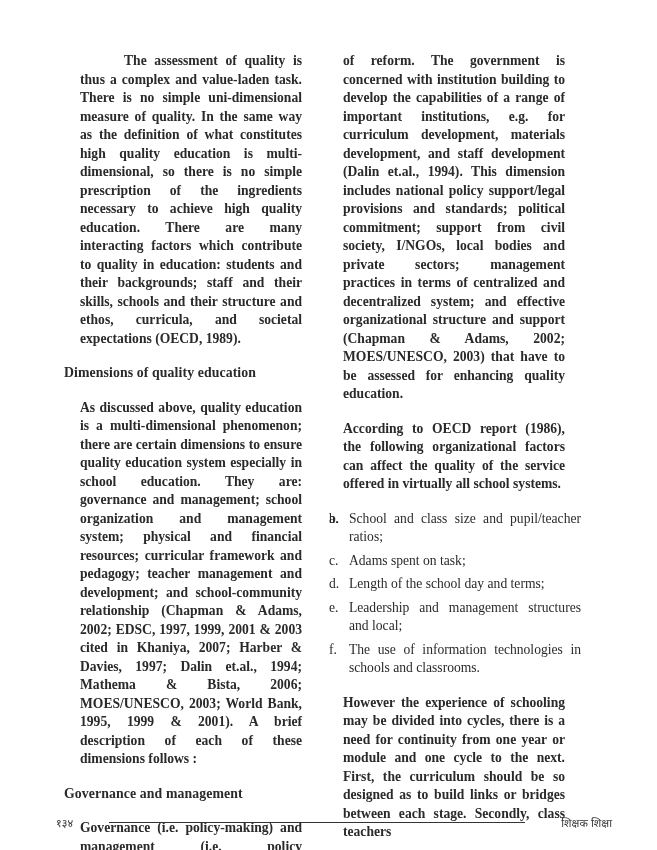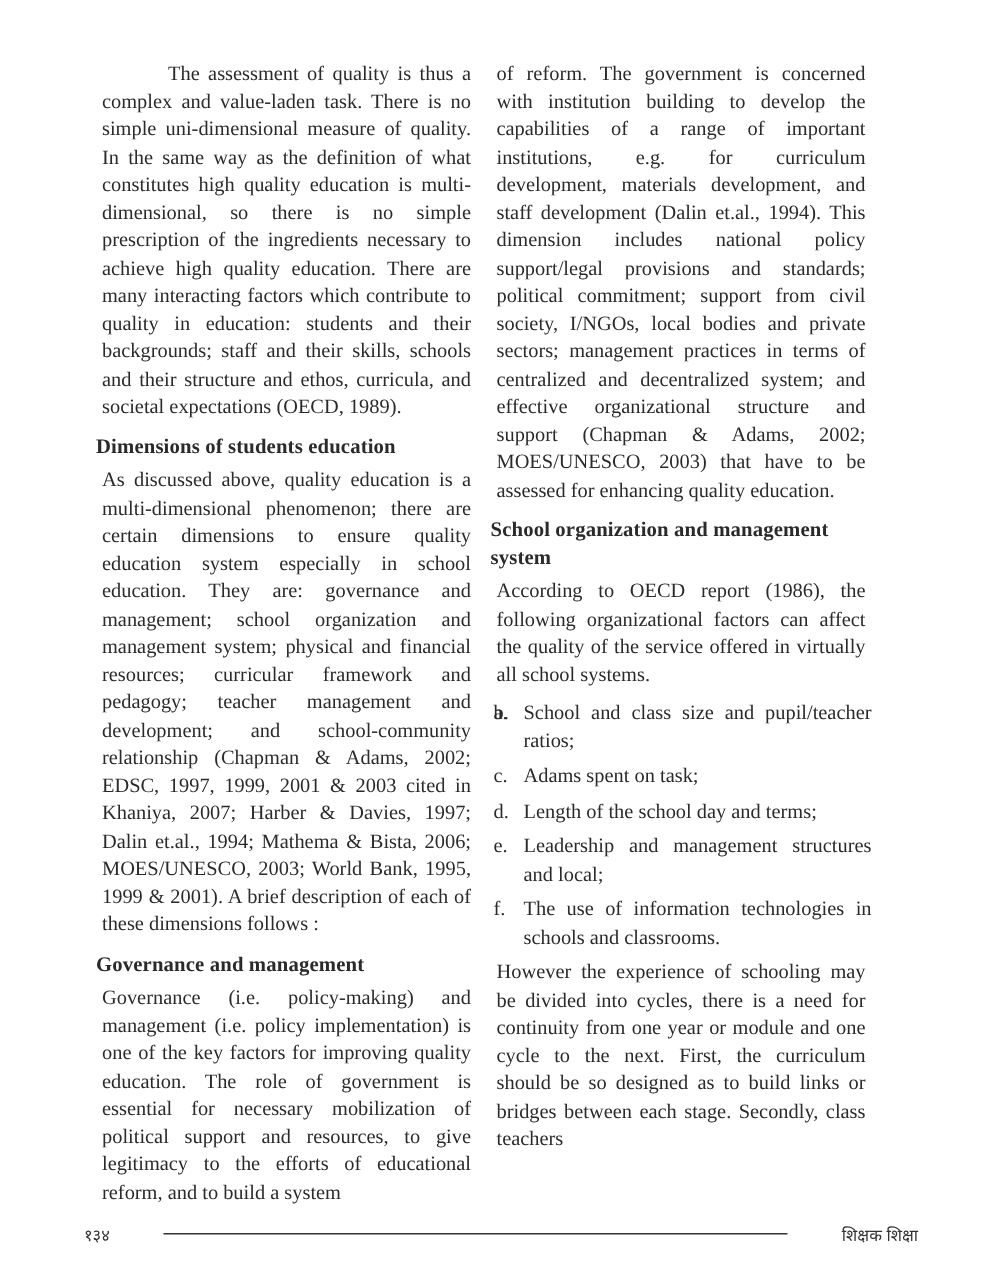--- a/index.html
+++ b/index.html
@@ -4,45 +4,44 @@
   <style>
     html, body { margin: 0; padding: 0; }
     body {
       width: 657px; height: 850px; background: #ffffff; position: relative; overflow: hidden;
       font-family: "Liberation Serif", "DejaVu Serif", serif; color: #2a2a2a;
     }
     .page { position: absolute; left: 0; top: 0; width: 657px; height: 850px; }
     .col { position: absolute; top: 36px; font-size: 13.6px; line-height: 18.5px; }
     .col-left { left: 64px; width: 254px; }
     .col-right { left: 327px; width: 254px; }
-    p { margin: 4px; text-align: justify; text-align-last: auto; }
+    p { margin: 16px; text-align: justify; text-align-last: auto; font-weight: bold; }
     .indent { text-indent: 44px; }
     h3 { margin: 8px 0 3px 0; font-size: 13.8px; font-weight: bold; line-height: 18.5px; letter-spacing: 0.1px; }
     .col-right h3 { margin-top: 8px; }
     ol.list { list-style: none; padding: 0; margin: 7px 0 3px 0; }
     ol.list li { position: relative; padding-left: 22px; margin: 0 0 5px 0; text-align: justify; }
     ol.list li .marker { position: absolute; left: 2px; top: 0; }
     .footer { position: absolute; top: 812px; left: 56px; width: 556px; height: 20px; display: flex; align-items: center; font-size: 11px; color: #333; font-family: Liberation Sans, sans-serif; gap: 32px; }
     .footer .rule { flex: 1; height: 1px; background: #333; margin: 0 4px; }
   </style>
 </head>
 <body>
 
 <div class="page">
   <div class="col col-left">
     <p class="indent">The assessment of quality is thus a complex and value-laden task. There is no simple uni-dimensional measure of quality. In the same way as the definition of what constitutes high quality education is multi-dimensional, so there is no simple prescription of the ingredients necessary to achieve high quality education. There are many interacting factors which contribute to quality in education: students and their backgrounds; staff and their skills, schools and their structure and ethos, curricula, and societal expectations (OECD, 1989).</p>
-    <h3>Dimensions of students education</h3>
+    <h3>Dimensions of quality education</h3>
     <p>As discussed above, quality education is a multi-dimensional phenomenon; there are certain dimensions to ensure quality education system especially in school education. They are: governance and management; school organization and management system; physical and financial resources; curricular framework and pedagogy; teacher management and development; and school-community relationship (Chapman &amp; Adams, 2002; EDSC, 1997, 1999, 2001 &amp; 2003 cited in Khaniya, 2007; Harber &amp; Davies, 1997; Dalin et.al., 1994; Mathema &amp; Bista, 2006; MOES/UNESCO, 2003; World Bank, 1995, 1999 &amp; 2001). A brief description of each of these dimensions follows :</p>
     <h3>Governance and management</h3>
     <p>Governance (i.e. policy-making) and management (i.e. policy implementation) is one of the key factors for improving quality education. The role of government is essential for necessary mobilization of political support and resources, to give legitimacy to the efforts of educational reform, and to build a system</p>
   </div>
 
   <div class="col col-right">
     <p>of reform. The government is concerned with institution building to develop the capabilities of a range of important institutions, e.g. for curriculum development, materials development, and staff development (Dalin et.al., 1994). This dimension includes national policy support/legal provisions and standards; political commitment; support from civil society, I/NGOs, local bodies and private sectors; management practices in terms of centralized and decentralized system; and effective organizational structure and support (Chapman &amp; Adams, 2002; MOES/UNESCO, 2003) that have to be assessed for enhancing quality education.</p>
-    <h3>School organization and management system</h3>
     <p>According to OECD report (1986), the following organizational factors can affect the quality of the service offered in virtually all school systems.</p>
     <ol class="list">
       <li><span class="marker">a.</span></li>
       <li><span class="marker">b.</span><span>School and class size and pupil/teacher ratios;</span></li>
       <li><span class="marker">c.</span><span>Adams spent on task;</span></li>
       <li><span class="marker">d.</span><span>Length of the school day and terms;</span></li>
       <li><span class="marker">e.</span><span>Leadership and management structures and local;</span></li>
       <li><span class="marker">f.</span><span>The use of information technologies in schools and classrooms.</span></li>
     </ol>
     <p>However the experience of schooling may be divided into cycles, there is a need for continuity from one year or module and one cycle to the next. First, the curriculum should be so designed as to build links or bridges between each stage. Secondly, class teachers</p>

